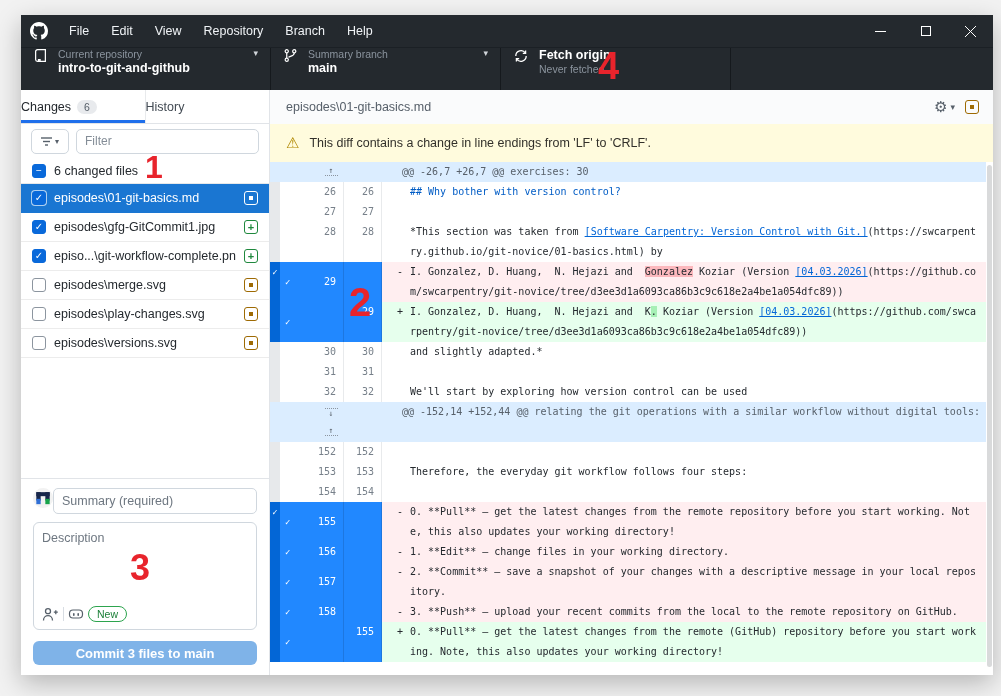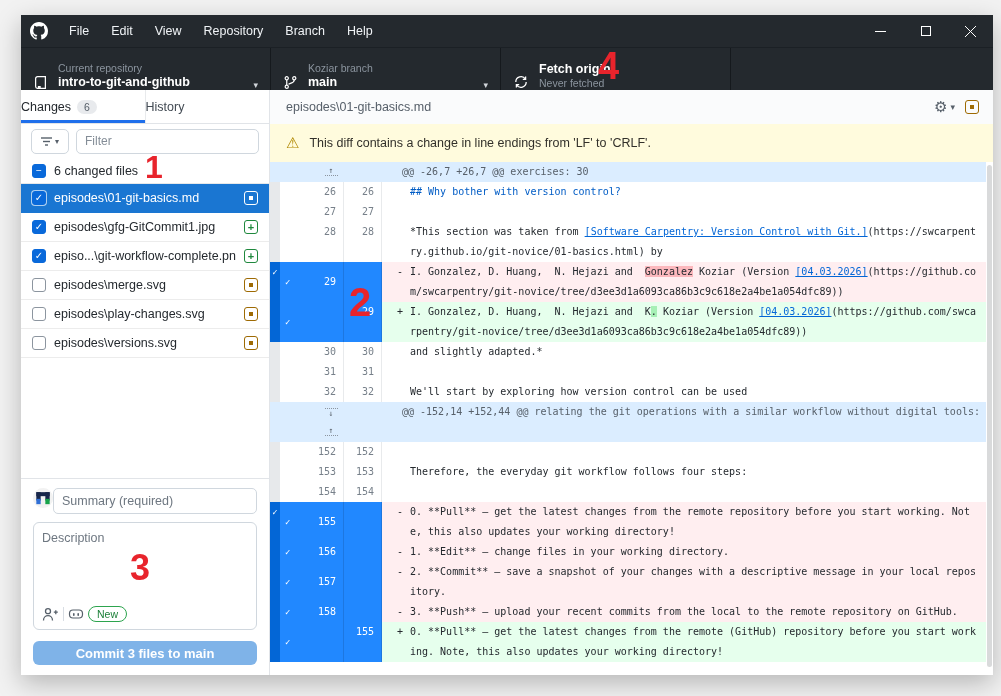--- a/index.html
+++ b/index.html
@@ -9,21 +9,21 @@
 
   
   .titlebar { height:32px; background:#24292e; display:flex; align-items:center; flex:none; }
   .gh-logo { width:18px; height:18px; margin:0 10px 0 9px; flex:none; }
   .menu-item { color:#f0f3f6; font-size:12.5px; padding:0 11px; line-height:32px; cursor:default; }
   .win-controls { margin-left:auto; display:flex; height:32px; }
   .win-btn { width:45px; height:32px; display:flex; align-items:center; justify-content:center; }
 
   
   .toolbar { height:43px; background:#24292e; border-top:1px solid #1b2025; display:flex; flex:none; }
-  .tb-sec { display:flex; align-items:flex-end; padding:0 12px; border-right:1px solid #15191d; }
+  .tb-sec { display:flex; align-items:flex-start; padding:0 12px; border-right:1px solid #15191d; }
   .tb-sec svg { flex:none; }
   .tb-txt { margin-left:10px; margin-right:8px; overflow:hidden; }
   .tb-label { font-size:10.5px; color:#8b949e; line-height:13px; white-space:nowrap; }
   .tb-value { font-size:12.5px; font-weight:700; color:#fff; line-height:15px; white-space:nowrap; }
   .tb-caret { color:#d1d5da; font-size:9px; margin-left:auto; }
   .sec-repo { width:250px; } .sec-branch { width:230px; } .sec-fetch { width:230px; }
 
   
   .content { flex:1; display:flex; min-height:0; }
   .sidebar { width:249px; flex:none; border-right:1px solid #e1e4e8; display:flex; flex-direction:column; background:#fff; }
@@ -155,21 +155,21 @@
       <span class="tb-caret">▾</span>
     </div>
     <div class="tb-sec sec-branch">
       <svg width="15" height="15" viewBox="0 0 16 16" fill="none" stroke="#fff" stroke-width="1.3">
         <circle cx="4" cy="3.5" r="1.7"></circle>
           <circle cx="12" cy="3.5" r="1.7"></circle>
           <circle cx="4" cy="12.5" r="1.7"></circle>
         <path d="M4 5.2v5.6M12 5.2c0 3.2-3.5 3.3-6.2 4.6"></path>
       </svg>
       <div class="tb-txt">
-        <div class="tb-label">Koziar branch</div>
+        <div class="tb-label">Summary branch</div>
         <div class="tb-value">main</div>
       </div>
       <span class="tb-caret">▾</span>
     </div>
     <div class="tb-sec sec-fetch">
       <svg width="16" height="16" viewBox="0 0 16 16" fill="none" stroke="#fff" stroke-width="1.3">
         <path d="M13.2 8a5.2 5.2 0 0 1-9.6 2.8M2.8 8a5.2 5.2 0 0 1 9.6-2.8"></path>
         <path d="M12.6 2.6v2.8h-2.8M3.4 13.4v-2.8h2.8" fill="none"></path>
       </svg>
       <div class="tb-txt">

